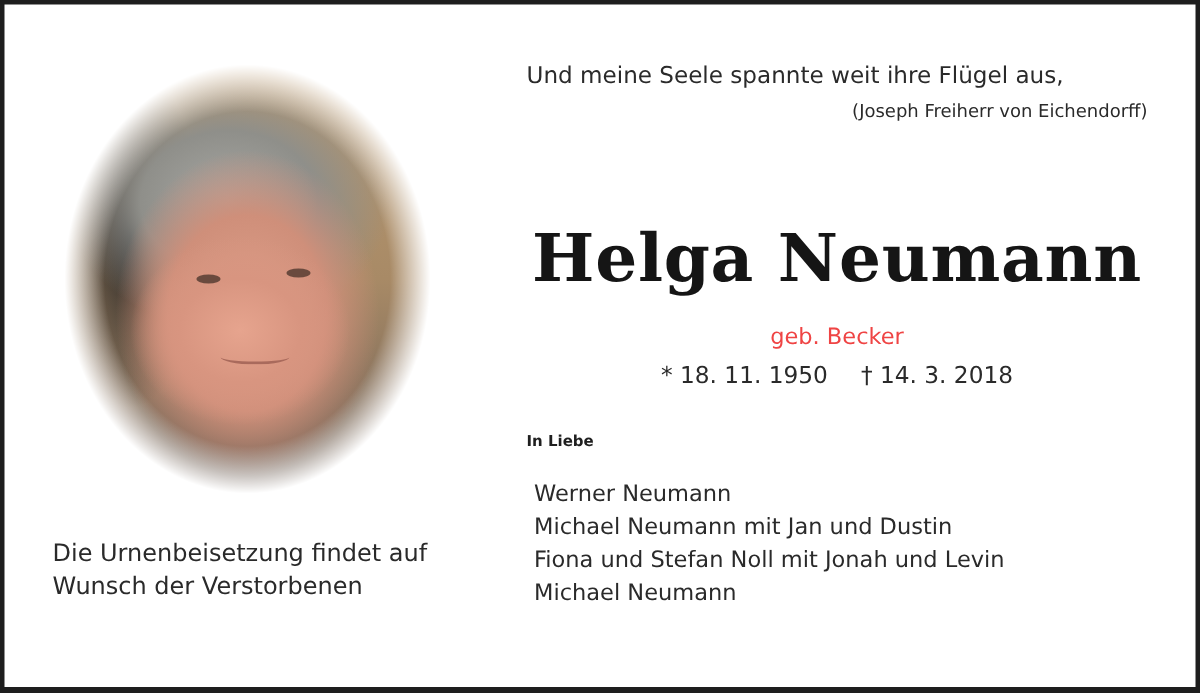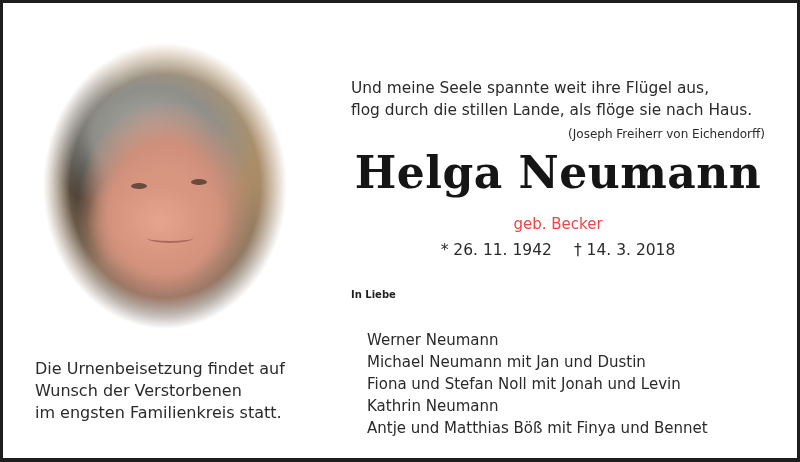--- a/index.html
+++ b/index.html
@@ -60,21 +60,20 @@
       border-bottom: 2px solid #a96a5c;
     }
     .quote {
       position: absolute;
       left: 348px;
       top: 36px;
       width: 414px;
       font-size: 15.4px;
       line-height: 22px;
       color: #2a2a2a;
-      margin-top: 38px;
     }
     .quote .line {
       display: block;
       white-space: nowrap;
     }
     .quote .author {
       display: block;
       text-align: right;
       font-size: 12px;
       margin-top: 2px;
@@ -120,21 +119,21 @@
       left: 348px;
       top: 286px;
       font-size: 10px;
       font-weight: bold;
       color: #1f1f1f;
     }
     .mourners {
       position: absolute;
       left: 348px;
       top: 310px;
-      margin: 16px;
+      margin: 5px;
       padding: 0;
       list-style: none;
       font-size: 15px;
       line-height: 22px;
       color: #2a2a2a;
     }
     .mourners li {
       white-space: nowrap;
     }
     .notice {
@@ -157,38 +156,35 @@
 
   <div class="photo-wrap">
     <div class="photo"></div>
     <div class="photo-eye" style="left:88px; top:140px;"></div>
     <div class="photo-eye" style="left:148px; top:136px;"></div>
     <div class="photo-mouth" style="left:104px; top:190px;"></div>
   </div>
 
   <div class="quote">
     <span class="line">Und meine Seele spannte weit ihre Flügel aus,</span>
-    <span class="line">flog durch die stillen Lande, als flöge sie nach Haus.</span>
     <span class="author">(Joseph Freiherr von Eichendorff)</span>
   </div>
 
   <div class="name">Helga Neumann</div>
   <div class="maiden">geb. Becker</div>
   <div class="dates">
-    <span>* 26. 11. 1942</span><span class="gap"></span><span>† 14. 3. 2018</span>
+    <span>* 18. 11. 1950</span><span class="gap"></span><span>† 14. 3. 2018</span>
   </div>
 
   <div class="love-title">In Liebe</div>
   <ul class="mourners">
     <li>Werner Neumann</li>
     <li>Michael Neumann mit Jan und Dustin</li>
     <li>Fiona und Stefan Noll mit Jonah und Levin</li>
-    <li>Kathrin Neumann</li>
-    <li>Antje und Matthias Böß mit Finya und Bennet</li>
+    <li>Michael Neumann</li>
   </ul>
 
   <div class="notice">
     <span>Die Urnenbeisetzung findet auf</span>
     <span>Wunsch der Verstorbenen</span>
-    <span>im engsten Familienkreis statt.</span>
   </div>
 
 </div>
 
 </body></html>

